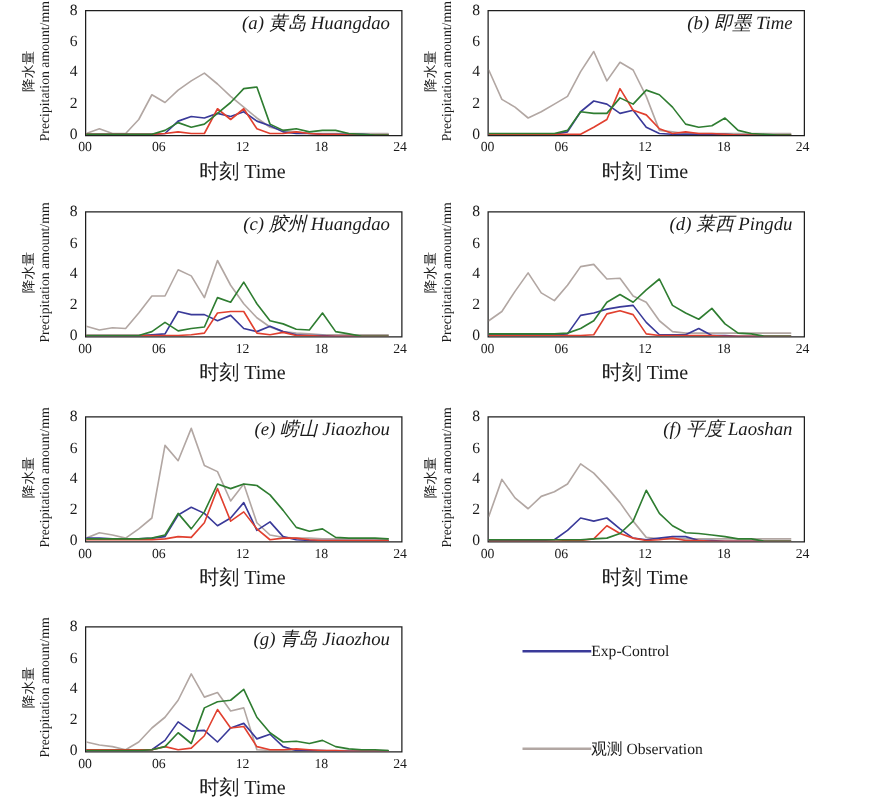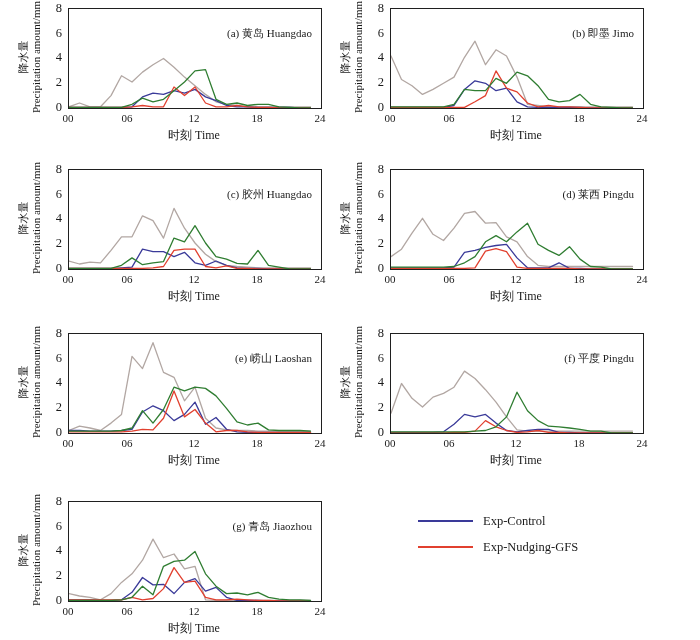--- a/index.html
+++ b/index.html
@@ -12,31 +12,31 @@
   .cell{position:absolute;width:350px;height:148px;}
   .plot{
     position:absolute;left:68px;top:8px;width:252px;height:99px;
     border:1.4px solid #1f1f1f;box-sizing:content-box;background:#fff;
   }
   .plot svg{display:block;}
   .ytick{position:absolute;left:36px;width:26px;text-align:right;font-size:12.5px;line-height:12px;}
   .yt0{top:2px}.yt1{top:27px}.yt2{top:51px}.yt3{top:76px}.yt4{top:101px}
   .xtick{position:absolute;top:111px;width:30px;text-align:center;font-size:11px;line-height:14px;}
   .xt0{left:53px}.xt1{left:112px}.xt2{left:179px}.xt3{left:242px}.xt4{left:305px}
-  .xlab{position:absolute;left:94px;top:127px;width:200px;text-align:center;font-size:12px;}
-  .title{position:absolute;right:38px;top:26px;font-size:11px;white-space:nowrap;}
+  .xlab{position:absolute;left:94px;top:127px;width:200px;text-align:center;font-size:16px;}
+  .title{position:absolute;right:38px;top:9px;font-size:15px;white-space:nowrap;font-style:italic;}
   .ylab{
     position:absolute;left:-35px;top:37px;width:130px;height:40px;
     transform:rotate(-90deg);display:flex;flex-direction:column;justify-content:center;
     text-align:center;font-size:11px;line-height:13px;white-space:nowrap;
   }
   .legend-row{position:absolute;left:96px;height:20px;display:flex;align-items:center;}
   .lg0{top:18px}.lg1{top:44px}.lg2{top:70px}.lg3{top:96px}
   .legend-line{width:55px;height:2px;display:inline-block;background:#888;}
-  .legend-label{margin-left:10px;font-size:12.5px;white-space:nowrap;}
+  .legend-label{font-size:12.5px;white-space:nowrap;}
 </style>
 </head>
 <body>
 
 <div class="figure">
 
   <div class="cell" style="left:0;top:0">
     <div class="ylab">
       <div>降水量</div>
       <div>Precipitation amount/mm</div>
@@ -74,21 +74,21 @@
     <div class="ytick yt3">2</div>
     <div class="ytick yt4">0</div>
     <div class="plot">
         <svg width="252" height="99" viewBox="0 0 252 99">
           <polyline points="0.0,47.0 10.5,70.5 21.0,76.7 31.5,85.4 42.0,80.4 52.5,74.3 63.0,68.1 73.5,48.3 84.0,32.2 94.5,55.7 105.0,40.8 115.5,47.0 126.0,68.1 136.5,95.3 147.0,96.5 157.5,97.8 168.0,97.8 178.5,97.8 189.0,97.8 199.5,97.8 210.0,97.8 220.5,97.8 231.0,97.8 241.5,97.8" fill="none" stroke="#b2a7a3" stroke-width="1.3" stroke-linejoin="round" stroke-linecap="round"></polyline>
           <polyline points="0.0,98.4 10.5,98.4 21.0,98.4 31.5,98.4 42.0,98.4 52.5,98.4 63.0,96.5 73.5,80.4 84.0,71.8 94.5,74.3 105.0,81.7 115.5,79.2 126.0,92.8 136.5,97.8 147.0,98.4 157.5,98.4 168.0,98.4 178.5,98.4 189.0,98.4 199.5,99.0 210.0,99.0 220.5,99.0 231.0,99.0 241.5,99.0" fill="none" stroke="#3a3a99" stroke-width="1.3" stroke-linejoin="round" stroke-linecap="round"></polyline>
           <polyline points="0.0,98.4 10.5,98.4 21.0,98.4 31.5,98.4 42.0,98.4 52.5,98.4 63.0,98.4 73.5,98.4 84.0,92.8 94.5,86.6 105.0,61.9 115.5,79.2 126.0,82.9 136.5,94.0 147.0,97.8 157.5,96.5 168.0,97.8 178.5,97.8 189.0,98.4 199.5,99.0 210.0,99.0 220.5,99.0 231.0,99.0 241.5,99.0" fill="none" stroke="#e1402f" stroke-width="1.3" stroke-linejoin="round" stroke-linecap="round"></polyline>
           <polyline points="0.0,97.8 10.5,97.8 21.0,97.8 31.5,97.8 42.0,97.8 52.5,97.8 63.0,95.3 73.5,80.4 84.0,81.7 94.5,81.7 105.0,69.3 115.5,74.3 126.0,63.1 136.5,66.8 147.0,76.7 157.5,90.3 168.0,92.8 178.5,91.6 189.0,85.4 199.5,95.3 210.0,97.8 220.5,98.4 231.0,99.0 241.5,99.0" fill="none" stroke="#2f7d31" stroke-width="1.3" stroke-linejoin="round" stroke-linecap="round"></polyline>
         </svg>
       </div>
-    <div class="title">(b) 即墨 Jimo</div>
+    <div class="title">(b) 即墨 Time</div>
     <div class="xtick xt0">00</div>
     <div class="xtick xt1">06</div>
     <div class="xtick xt2">12</div>
     <div class="xtick xt3">18</div>
     <div class="xtick xt4">24</div>
     <div class="xlab">时刻 Time</div>
   </div>
 
   <div class="cell" style="left:0;top:161px">
     <div class="ylab">
@@ -155,21 +155,21 @@
     <div class="ytick yt3">2</div>
     <div class="ytick yt4">0</div>
     <div class="plot">
         <svg width="252" height="99" viewBox="0 0 252 99">
           <polyline points="0.0,96.5 10.5,92.2 21.0,94.0 31.5,96.5 42.0,89.1 52.5,80.4 63.0,22.3 73.5,34.6 84.0,8.7 94.5,38.4 105.0,43.3 115.5,66.8 126.0,53.2 136.5,84.2 147.0,94.0 157.5,95.9 168.0,96.5 178.5,96.5 189.0,97.1 199.5,97.1 210.0,97.1 220.5,97.1 231.0,97.1 241.5,97.1" fill="none" stroke="#b2a7a3" stroke-width="1.3" stroke-linejoin="round" stroke-linecap="round"></polyline>
           <polyline points="0.0,96.5 10.5,96.5 21.0,97.1 31.5,97.1 42.0,97.1 52.5,96.5 63.0,95.3 73.5,78.0 84.0,71.8 94.5,76.7 105.0,86.6 115.5,80.4 126.0,68.1 136.5,90.3 147.0,83.5 157.5,95.3 168.0,97.8 178.5,98.4 189.0,98.4 199.5,98.4 210.0,98.4 220.5,98.4 231.0,98.4 241.5,98.4" fill="none" stroke="#3a3a99" stroke-width="1.3" stroke-linejoin="round" stroke-linecap="round"></polyline>
           <polyline points="0.0,97.8 10.5,97.8 21.0,97.8 31.5,97.8 42.0,97.8 52.5,97.8 63.0,97.1 73.5,95.3 84.0,95.9 94.5,84.2 105.0,56.9 115.5,82.9 126.0,75.5 136.5,89.1 147.0,97.8 157.5,96.5 168.0,96.5 178.5,97.8 189.0,98.4 199.5,98.4 210.0,98.4 220.5,98.4 231.0,98.4 241.5,98.4" fill="none" stroke="#e1402f" stroke-width="1.3" stroke-linejoin="round" stroke-linecap="round"></polyline>
           <polyline points="0.0,97.1 10.5,97.1 21.0,97.1 31.5,97.1 42.0,97.1 52.5,96.5 63.0,94.0 73.5,76.7 84.0,89.1 94.5,75.5 105.0,53.2 115.5,56.9 126.0,53.2 136.5,54.4 147.0,61.9 157.5,74.3 168.0,87.9 178.5,91.0 189.0,89.1 199.5,95.9 210.0,96.5 220.5,96.5 231.0,96.5 241.5,97.1" fill="none" stroke="#2f7d31" stroke-width="1.3" stroke-linejoin="round" stroke-linecap="round"></polyline>
         </svg>
       </div>
-    <div class="title">(e) 崂山 Laoshan</div>
+    <div class="title">(e) 崂山 Jiaozhou</div>
     <div class="xtick xt0">00</div>
     <div class="xtick xt1">06</div>
     <div class="xtick xt2">12</div>
     <div class="xtick xt3">18</div>
     <div class="xtick xt4">24</div>
     <div class="xlab">时刻 Time</div>
   </div>
 
   <div class="cell" style="left:322px;top:325px">
     <div class="ylab">
@@ -182,21 +182,21 @@
     <div class="ytick yt3">2</div>
     <div class="ytick yt4">0</div>
     <div class="plot">
         <svg width="252" height="99" viewBox="0 0 252 99">
           <polyline points="0.0,79.2 10.5,49.5 21.0,64.3 31.5,73.0 42.0,63.1 52.5,59.4 63.0,53.2 73.5,37.1 84.0,44.5 94.5,55.7 105.0,68.1 115.5,82.9 126.0,95.9 136.5,97.1 147.0,97.1 157.5,97.1 168.0,97.1 178.5,97.1 189.0,97.1 199.5,97.1 210.0,97.1 220.5,97.1 231.0,97.1 241.5,97.1" fill="none" stroke="#b2a7a3" stroke-width="1.3" stroke-linejoin="round" stroke-linecap="round"></polyline>
           <polyline points="0.0,98.4 10.5,98.4 21.0,98.4 31.5,98.4 42.0,98.4 52.5,97.8 63.0,90.3 73.5,80.4 84.0,82.9 94.5,80.4 105.0,89.1 115.5,96.5 126.0,97.8 136.5,96.5 147.0,95.3 157.5,95.3 168.0,98.4 178.5,98.4 189.0,99.0 199.5,99.0 210.0,99.0 220.5,99.0 231.0,99.0 241.5,99.0" fill="none" stroke="#3a3a99" stroke-width="1.3" stroke-linejoin="round" stroke-linecap="round"></polyline>
           <polyline points="0.0,99.0 10.5,99.0 21.0,99.0 31.5,99.0 42.0,99.0 52.5,99.0 63.0,98.4 73.5,98.4 84.0,97.1 94.5,86.6 105.0,92.8 115.5,96.5 126.0,98.4 136.5,97.8 147.0,96.5 157.5,98.4 168.0,98.4 178.5,99.0 189.0,99.0 199.5,99.0 210.0,99.0 220.5,99.0 231.0,99.0 241.5,99.0" fill="none" stroke="#e1402f" stroke-width="1.3" stroke-linejoin="round" stroke-linecap="round"></polyline>
           <polyline points="0.0,97.8 10.5,97.8 21.0,97.8 31.5,97.8 42.0,97.8 52.5,97.8 63.0,97.8 73.5,97.8 84.0,97.1 94.5,96.5 105.0,92.8 115.5,82.9 126.0,58.2 136.5,76.7 147.0,86.6 157.5,92.2 168.0,92.8 178.5,94.0 189.0,95.3 199.5,97.1 210.0,97.1 220.5,99.0 231.0,99.0 241.5,99.0" fill="none" stroke="#2f7d31" stroke-width="1.3" stroke-linejoin="round" stroke-linecap="round"></polyline>
         </svg>
       </div>
-    <div class="title">(f) 平度 Pingdu</div>
+    <div class="title">(f) 平度 Laoshan</div>
     <div class="xtick xt0">00</div>
     <div class="xtick xt1">06</div>
     <div class="xtick xt2">12</div>
     <div class="xtick xt3">18</div>
     <div class="xtick xt4">24</div>
     <div class="xlab">时刻 Time</div>
   </div>
 
   <div class="cell" style="left:0;top:493px">
     <div class="ylab">
@@ -223,19 +223,19 @@
     <div class="xtick xt3">18</div>
     <div class="xtick xt4">24</div>
     <div class="xlab">时刻 Time</div>
   </div>
 
   <div class="cell" style="left:322px;top:493px">
     <div class="legend-row lg0">
       <span class="legend-line" style="background: rgb(58, 58, 153);"></span>
       <span class="legend-label">Exp-Control</span>
     </div>
-    <div class="legend-row lg1">
-      <span class="legend-line" style="background: rgb(225, 64, 47);"></span>
-      <span class="legend-label">Exp-Nudging-GFS</span>
+    <div class="legend-row lg3">
+      <span class="legend-line" style="background: rgb(178, 167, 163);"></span>
+      <span class="legend-label">观测 Observation</span>
     </div>
   </div>
 
 </div>
 
 </body></html>

